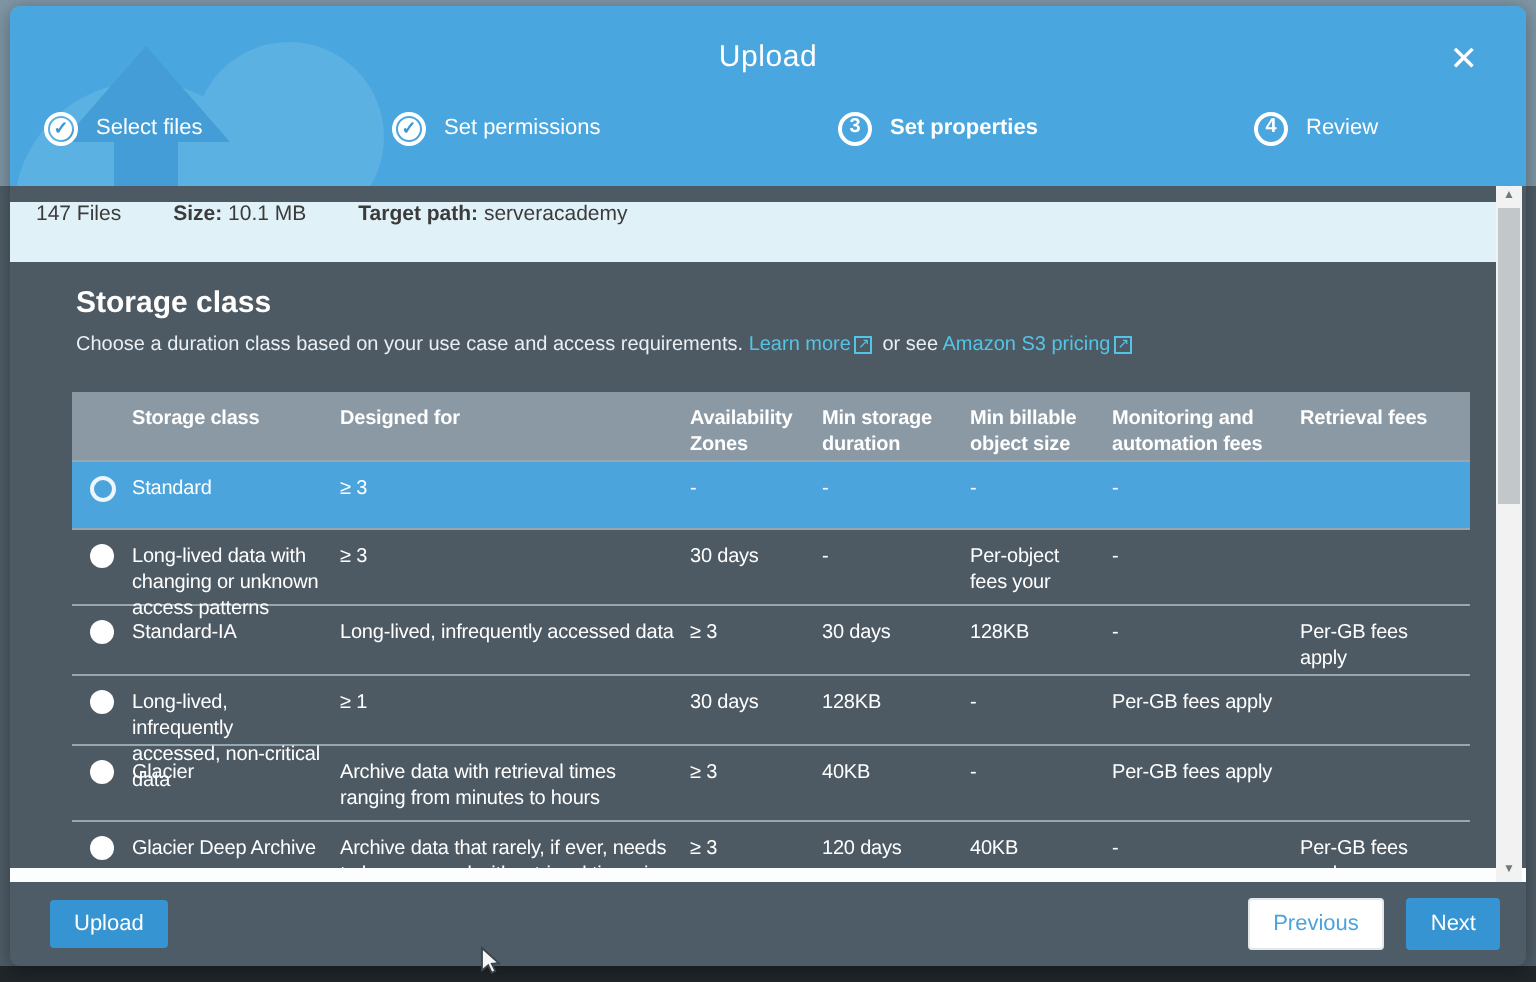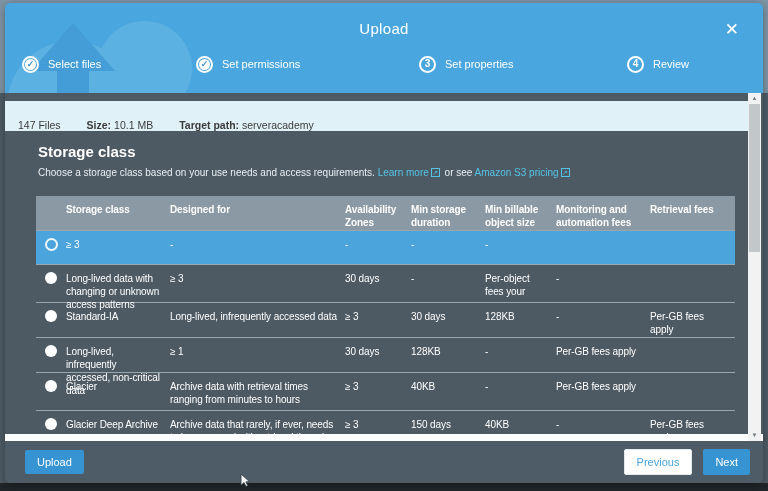--- a/index.html
+++ b/index.html
@@ -21,25 +21,25 @@
   .wm-arrow .shaft { position:absolute; left:40px; top:45px; width:32px; height:85px; background:#449dd6; }
   .wm-arrow .head { position:absolute; left:14px; top:0; width:0; height:0; border-left:42px solid transparent; border-right:42px solid transparent; border-bottom:48px solid #449dd6; }
   .title { position:absolute; top:17px; left:0; width:100%; text-align:center; color:#fff; font-size:15px; letter-spacing:.3px; }
   .close { position:absolute; top:18px; right:24px; color:#fff; font-size:17px; font-weight:300; cursor:pointer; line-height:1; }
 
   .step { position:absolute; top:51px; height:20px; display:flex; align-items:center; gap:9px; color:#fff; }
   .step-ring { width:17px; height:17px; border:2px solid #fff; border-radius:50%; display:flex; align-items:center; justify-content:center; flex:none; }
   .step-disc { width:11px; height:11px; background:#fff; border-radius:50%; display:flex; align-items:center; justify-content:center; font-size:9px; font-weight:bold; color:#3a97d4; line-height:1; }
   .step-num { font-size:10px; font-weight:bold; color:#fff; line-height:1; }
   .step-label { font-size:11px; color:#fff; white-space:nowrap; }
-  .step.current .step-label { font-weight:normal; }
+  .step.current .step-label { font-weight:bold; }
 
   
   .content { position:absolute; top:90px; left:0; width:758px; height:348px; background:#4d5a64; overflow:hidden; }
-  .infobar { position:absolute; top:8px; left:0; width:753px; height:30px; background:#e1f1f8; display:flex; align-items:flex-end; padding-left:13px; gap:14px; font-size:10.5px; color:#3b3b3b; }
+  .infobar { position:absolute; top:8px; left:0; width:753px; height:30px; background:#e1f1f8; display:flex; align-items:flex-start; padding-left:13px; gap:14px; font-size:10.5px; color:#3b3b3b; }
   .infobar b { font-weight:bold;margin-left:12px; }
   .sec-head { position:absolute; left:33px; top:50px; color:#fff; font-size:15px; font-weight:bold; }
   .sec-desc { position:absolute; left:33px; top:74px; color:#e9eff3; font-size:10px; }
   .lnk { color:#54c4e6; cursor:pointer; }
   .ext { display:inline-block; width:9px; height:9px; border:1px solid #54c4e6; color:#54c4e6; font-size:7px; line-height:8px; text-align:center; margin:0 2px; vertical-align:1px; }
 
   
   .tbl { position:absolute; left:31px; top:103px; width:699px; height:238px; overflow:hidden; font-size:10px; letter-spacing:-0.1px; color:#fff; }
   .trow { display:grid; grid-template-columns:30px 104px 175px 66px 74px 71px 94px 85px; }
   .thead { background:#8a99a3; height:34px; font-weight:bold; }
@@ -115,21 +115,21 @@
   <div class="content">
 
     <div class="infobar">
       <span>147 Files</span>
       <span><b>Size:</b> <span>10.1 MB</span></span>
       <span><b>Target path:</b> <span>serveracademy</span></span>
     </div>
 
     <div class="sec-head">Storage class</div>
     <div class="sec-desc">
-      <span>Choose a storage class based on your use needs and access requirements.</span>
+      <span>Choose a duration class based on your use case and access requirements.</span>
       <span class="lnk">Learn more</span><span class="ext">↗</span>
       <span>or see</span>
       <span class="lnk">Amazon S3 pricing</span><span class="ext">↗</span>
     </div>
 
     <div class="tbl">
       <div class="trow thead">
         <div class="cell"></div>
         <div class="cell">Storage class</div>
         <div class="cell">Designed for</div>
@@ -137,20 +137,21 @@
         <div class="cell">Min storage duration</div>
         <div class="cell">Min billable object size</div>
         <div class="cell">Monitoring and automation fees</div>
         <div class="cell">Retrieval fees</div>
       </div>
 
       <div class="trow body-row selected" style="height:34px">
         <div class="radio-cell">
             <span class="radio ring"></span>
           </div>
+        <div class="cell">Standard</div>
         <div class="cell">≥ 3</div>
         <div class="cell">-</div>
         <div class="cell">-</div>
         <div class="cell">-</div>
         <div class="cell">-</div>
       </div>
 
       <div class="trow body-row" style="height:38px">
         <div class="radio-cell">
             <span class="radio"></span>
@@ -200,21 +201,21 @@
         <div class="cell">Per-GB fees apply</div>
       </div>
 
       <div class="trow body-row" style="height:24px">
         <div class="radio-cell">
             <span class="radio"></span>
           </div>
         <div class="cell">Glacier Deep Archive</div>
         <div class="cell">Archive data that rarely, if ever, needs to be accessed with retrieval times in</div>
         <div class="cell">≥ 3</div>
-        <div class="cell">150 days</div>
+        <div class="cell">120 days</div>
         <div class="cell">40KB</div>
         <div class="cell">-</div>
         <div class="cell">Per-GB fees apply</div>
       </div>
     </div>
 
     <div class="white-strip"></div>
 
     <div class="sbar">
       <div class="arr up">▲</div>

